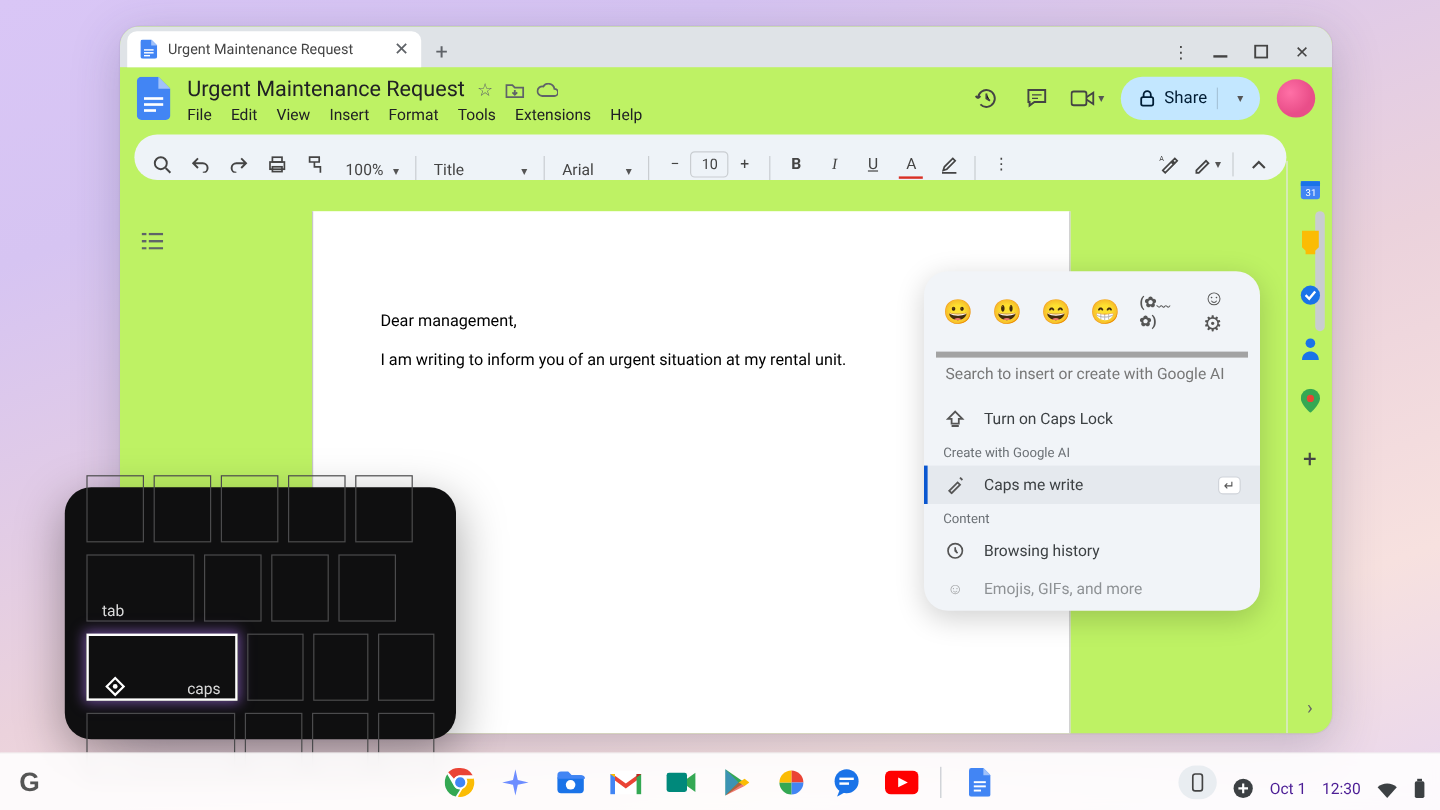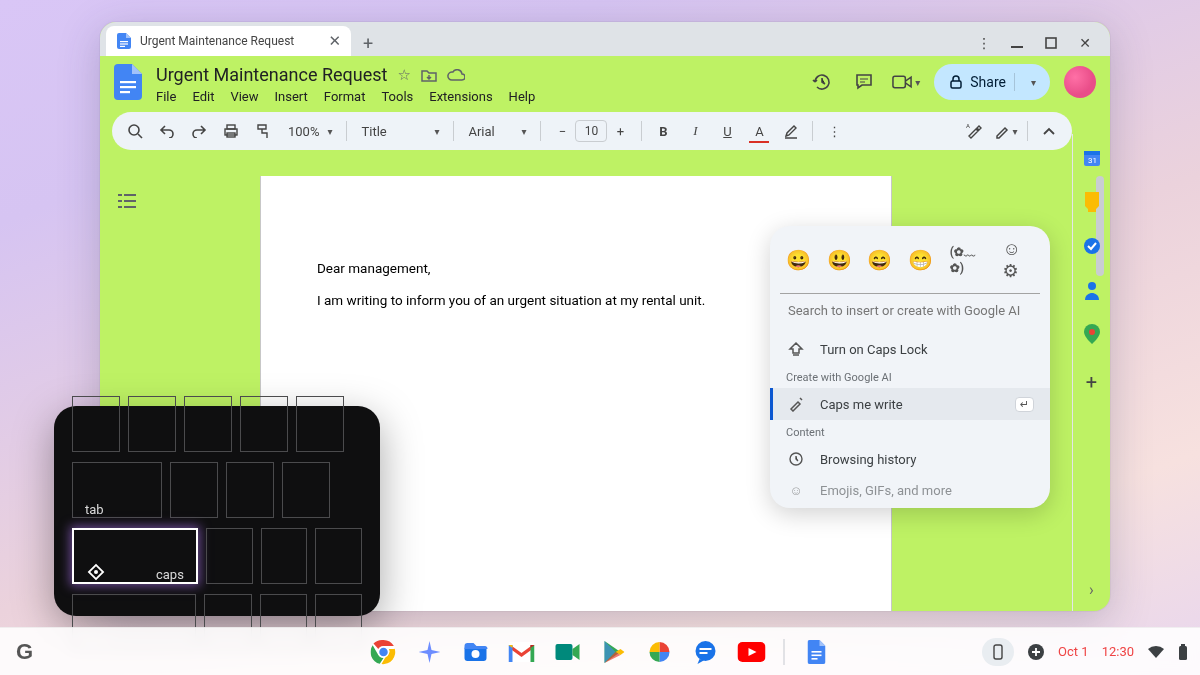--- a/index.html
+++ b/index.html
@@ -43,21 +43,21 @@
   .title-right .ibtn{width:28px;height:28px;display:flex;align-items:center;justify-content:center;color:#444}
   .share-btn{display:flex;align-items:center;gap:6px;background:#c3e7ff;border-radius:22px;height:36px;padding:0 6px 0 14px;font-size:14px;color:#001d35}
   .share-btn .sep{width:1px;height:18px;background:rgba(0,0,0,.15);margin:0 2px}
   .share-btn .caret{padding:0 8px}
   .avatar{width:32px;height:32px;border-radius:50%;background:radial-gradient(circle at 35% 35%,#ff70a6,#e94e89 60%)}
 
   
   .toolbar{
     margin:8px 38px 0 12px;height:38px;
     background:#eef3f8;border-radius:22px;
-    display:flex;align-items:center;gap:6px;padding:0 10px;
+    display:flex;align-items:flex-end;gap:6px;padding:0 10px;
     color:#444;font-size:13px;
   }
   .tbtn{min-width:26px;height:26px;display:flex;align-items:center;justify-content:center;border-radius:6px;cursor:pointer}
   .tdiv{width:1px;height:20px;background:#c9cdd1;margin:0 2px}
   .drop{display:flex;align-items:center;gap:8px;padding:0 6px}
   .fsbox{display:flex;align-items:center}
   .fsbox .fsval{border:1px solid #c9cdd1;border-radius:4px;width:32px;height:22px;display:flex;align-items:center;justify-content:center;font-size:12px}
   .tb-right{margin-left:auto;display:flex;align-items:center;gap:6px}
   .caretdown{font-size:10px;color:#555}
   .underlineA{position:relative}
@@ -82,21 +82,21 @@
 
   
   .popup{
     position:absolute;left:670px;top:204px;width:280px;
     background:#f1f4f8;border-radius:20px;
     box-shadow:0 6px 24px rgba(0,0,0,.18);overflow:hidden;padding-bottom:2px;
   }
   .emoji-row{display:flex;align-items:center;gap:16px;padding:12px 16px;font-size:20px}
   .emoji-row .text-emoji{font-size:12px;font-weight:bold;color:#555}
   .emoji-row .settings{margin-left:auto;font-size:18px;color:#555}
-  .search{margin:0 10px 6px;height:34px;border-top:1px solid #a3a3a3;display:flex;align-items:center;color:#777;font-size:13px;padding:0 8px}
+  .search{margin:0 10px 6px;height:34px;border-top:5px solid #a3a3a3;display:flex;align-items:center;color:#777;font-size:13px;padding:0 8px}
   .popup .row{display:flex;align-items:center;gap:14px;padding:8px 16px;font-size:13px;color:#3c4043}
   .popup .row .ricon2{width:20px;display:flex;justify-content:center;color:#555}
   .popup .row .sub{font-size:11px;color:#777;margin-top:2px}
   .popup .section-label{font-size:11px;color:#6b7075;padding:6px 16px 4px}
   .popup .hl{background:#e5e9ee;border-left:3px solid #0b57d0;padding-left:13px}
   .popup .hl .kbd{margin-left:auto;font-size:11px;background:#fff;border:1px solid #d0d4da;border-radius:4px;padding:0 4px;color:#555}
 
   
   .kbd-card{
     position:absolute;left:54px;top:406px;width:326px;height:210px;
@@ -117,21 +117,21 @@
 
   
   .shelf{
     position:absolute;left:0;right:0;bottom:0;height:48px;
     background:rgba(255,255,255,.88);backdrop-filter:blur(6px);
     border-top:1px solid rgba(0,0,0,.05);
     display:flex;align-items:center;padding:0 12px;gap:10px;
   }
   .shelf .g-logo{font-family:"Product Sans",Arial;font-size:22px;font-weight:600;color:#555;padding:0 4px}
   .shelf .center{position:absolute;left:50%;transform:translateX(-50%);display:flex;gap:18px;align-items:center}
-  .shelf .status{margin-left:auto;display:flex;align-items:center;gap:13px;font-size:13px;color:#ef4444}
+  .shelf .status{margin-left:auto;display:flex;align-items:flex-end;gap:13px;font-size:13px;color:#4c1d95}
   .shelf .status .pill{background:#e9edf1;border-radius:14px;height:28px;padding:0 8px;display:flex;align-items:center}
   .app-ic{width:28px;height:28px;border-radius:8px;display:flex;align-items:center;justify-content:center}
 
   
   svg{display:block}
 </style>
 </head>
 <body>
 
 <div class="window">

